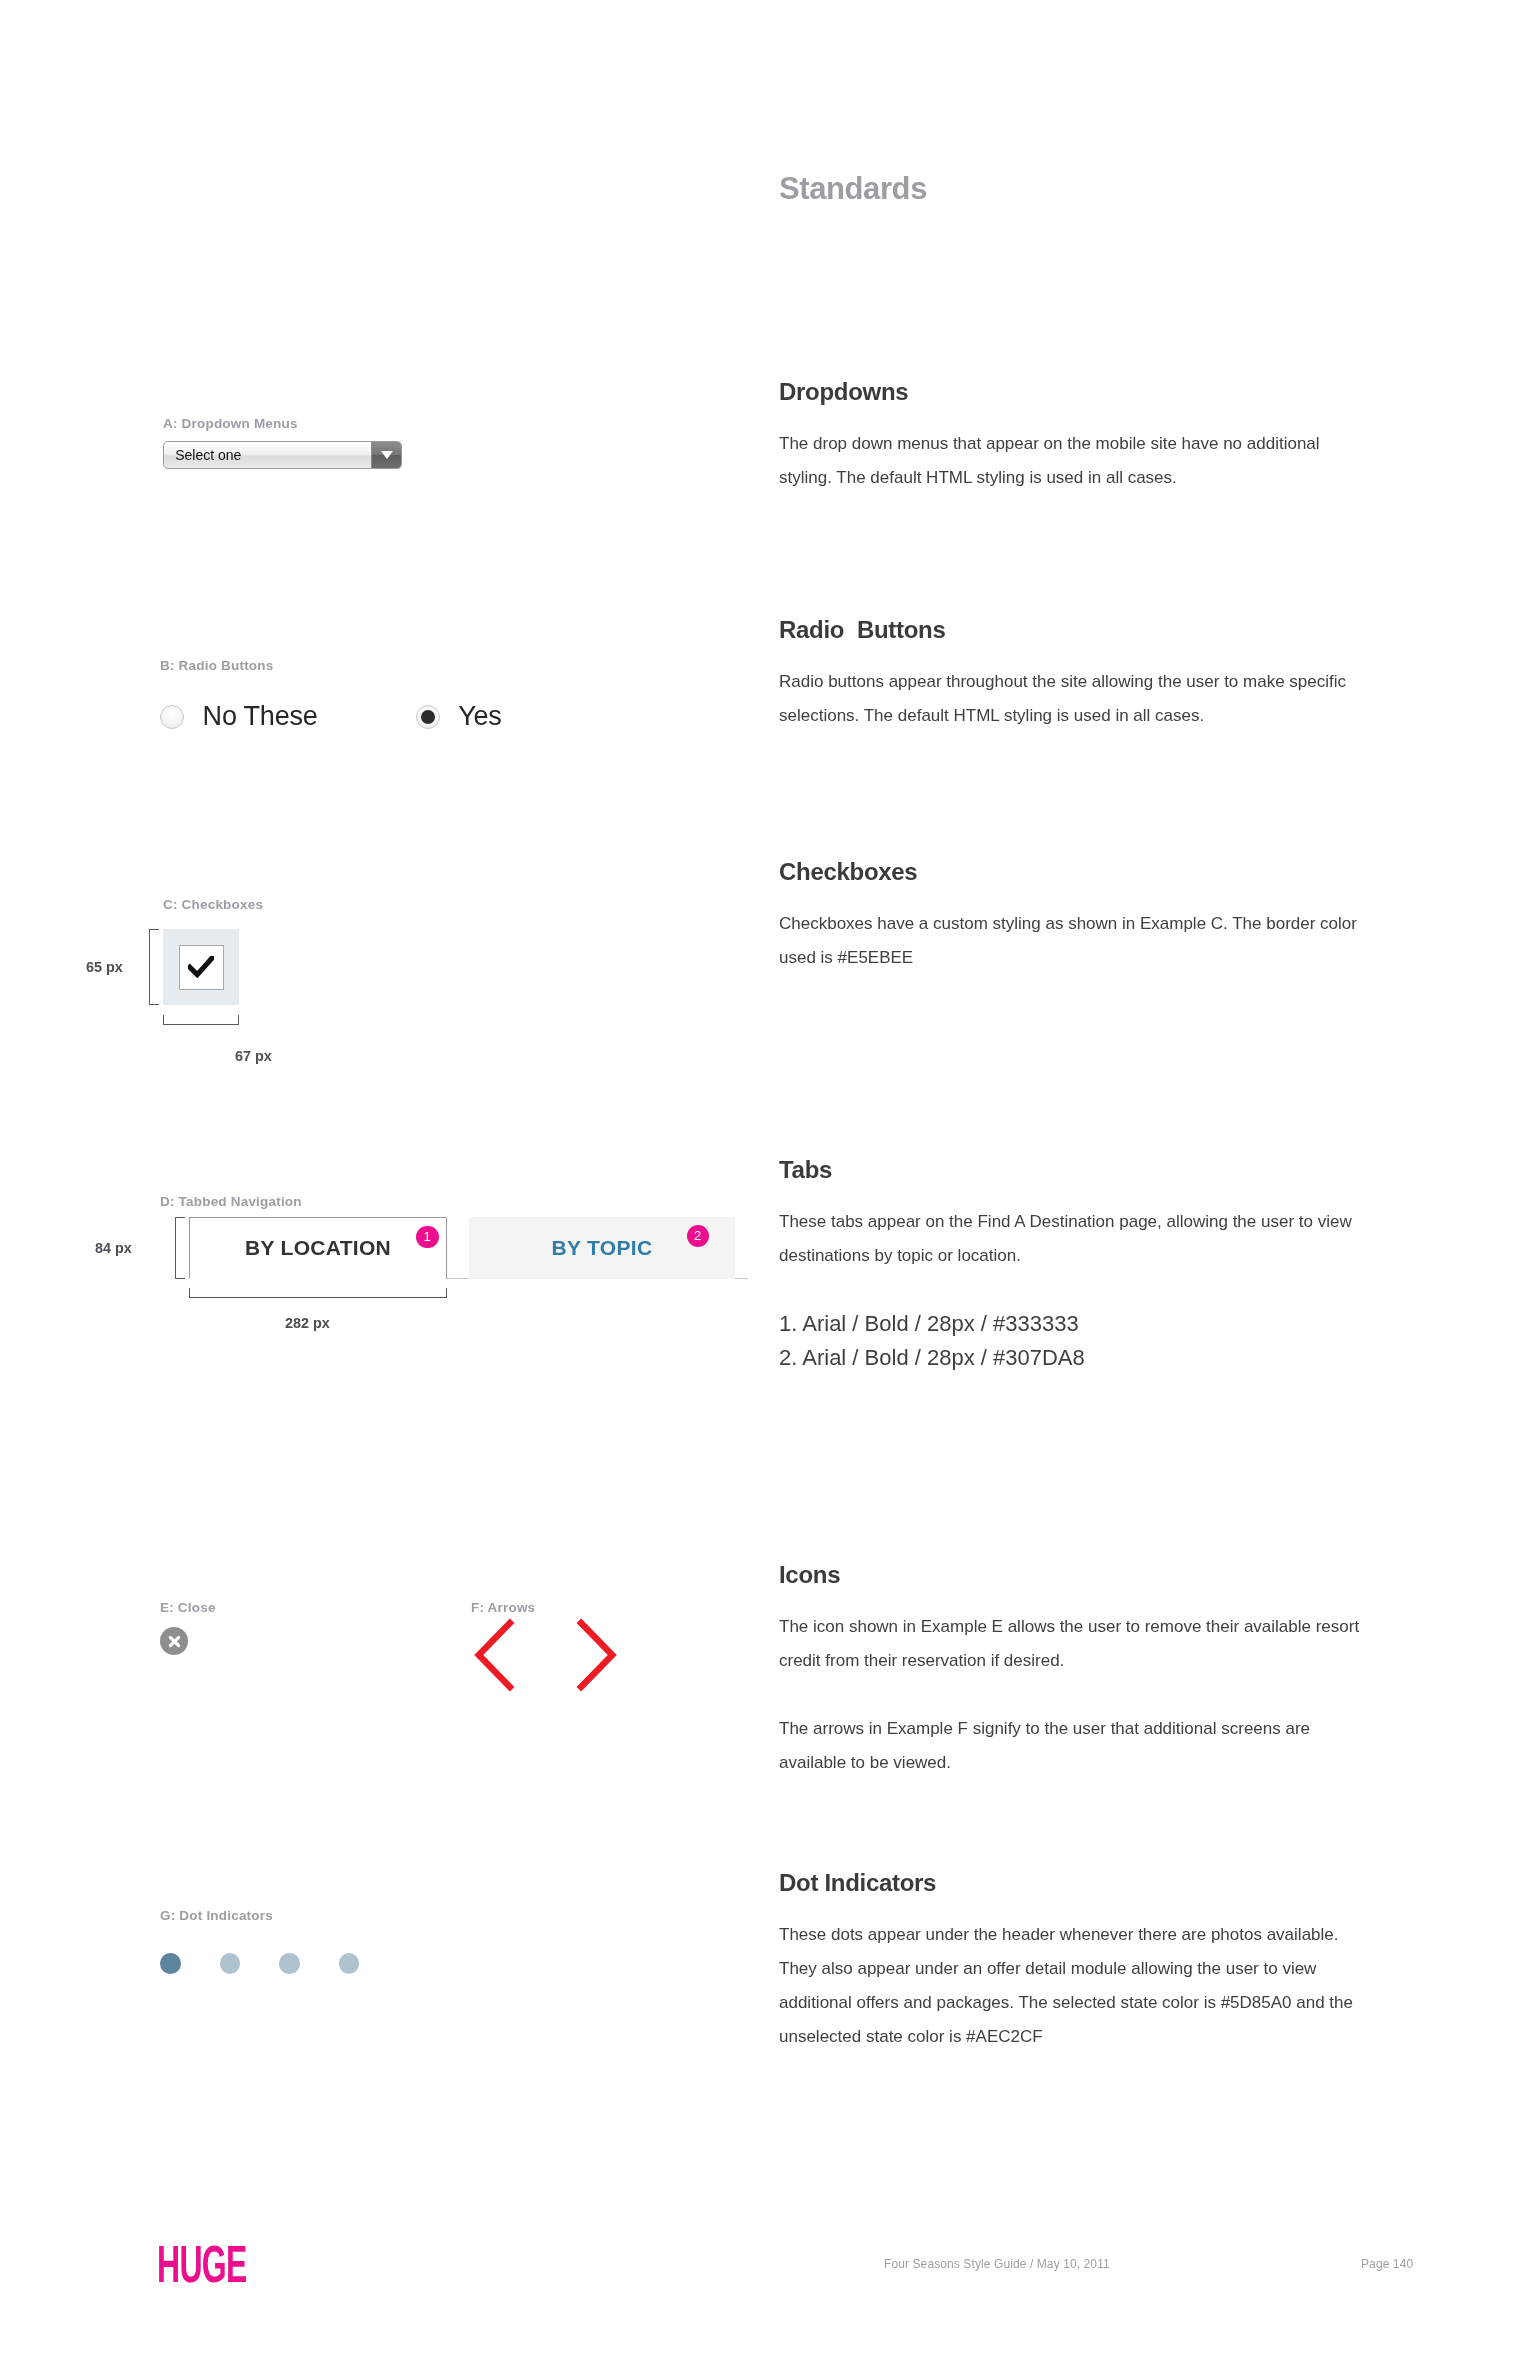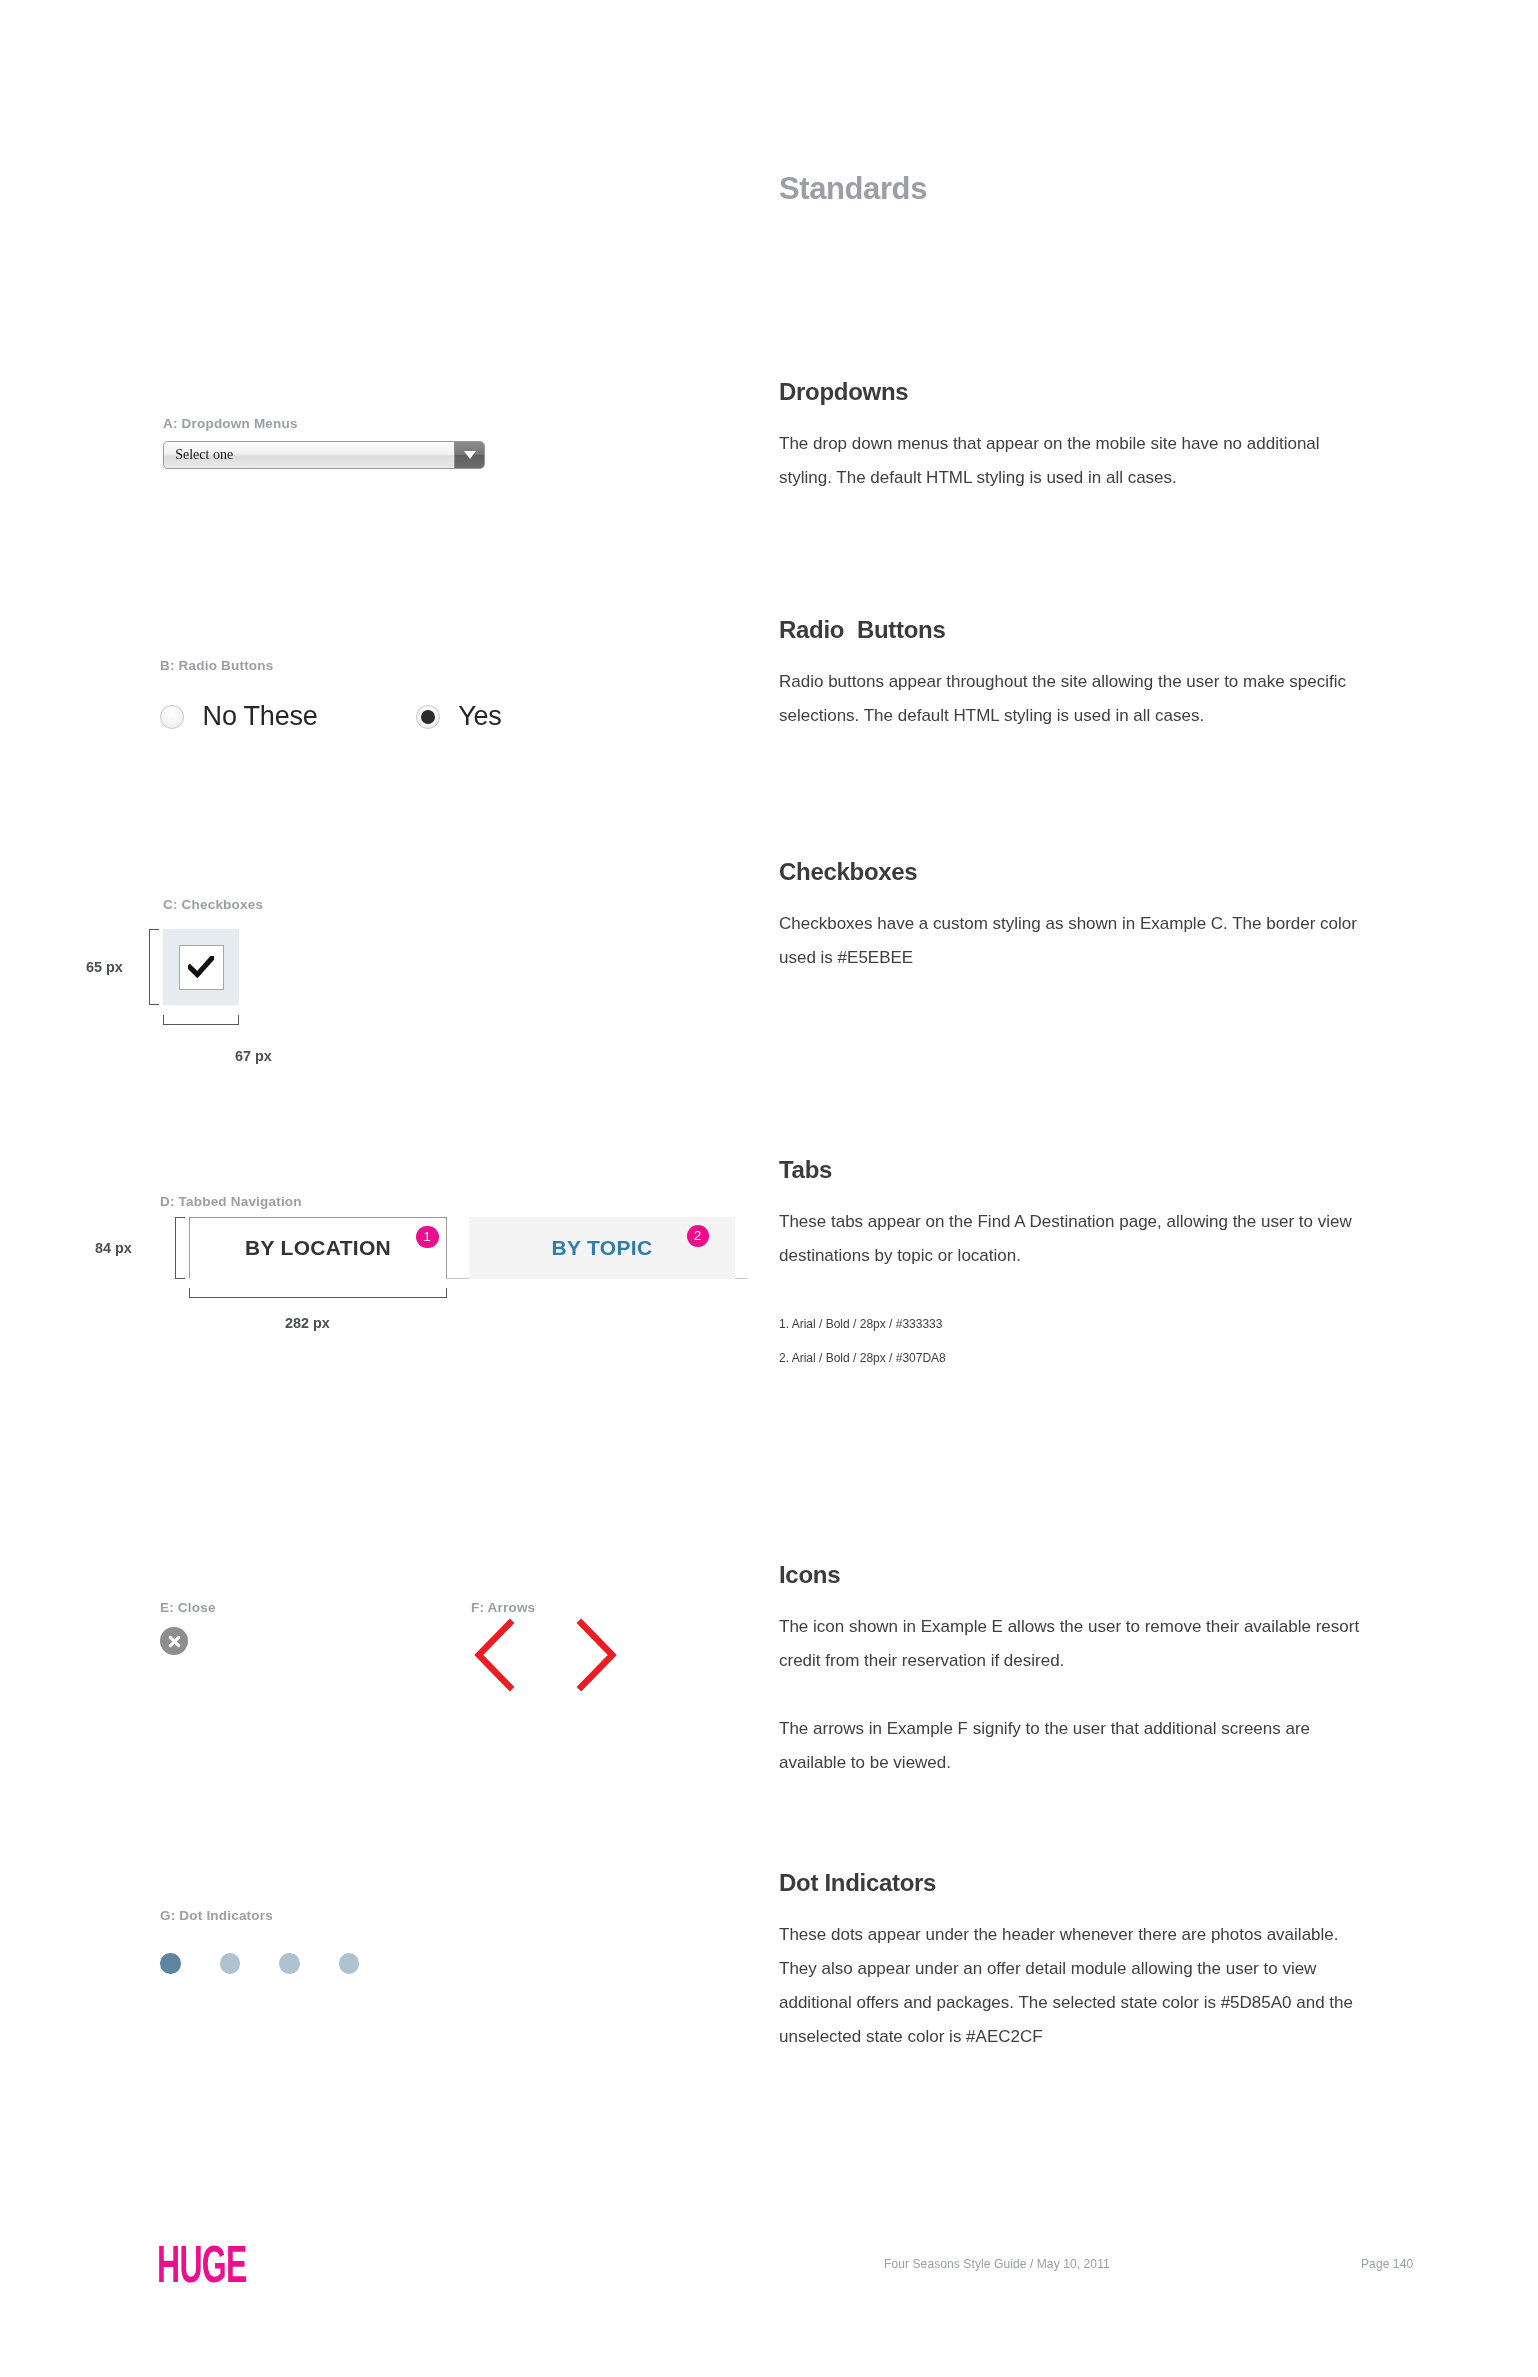--- a/index.html
+++ b/index.html
@@ -50,51 +50,50 @@
   }
   .sec-body {
     font-size: 17px;
     line-height: 34px;
     color: #3f3f3f;
     margin: 0;
     max-width: 583px;
   }
   .sec-body + .sec-body { margin-top: 34px; }
   .spec-list {
-    font-size: 12px;
+    font-size: 22px;
     line-height: 34px;
     color: #3f3f3f;
     margin: 34px 0 0 0;
   }
 
   
   .ex-label {
     position: absolute;
     font-size: 13.5px;
     font-weight: bold;
     color: #9b9ea4;
     letter-spacing: 0.2px;
     white-space: nowrap;
   }
 
   
   .dropdown {
     position: absolute;
     left: 163px;
     top: 441px;
-    width: 322px;
+    width: 239px;
     height: 28px;
     border: 0.9px solid #9a9a9a;
     border-radius: 4.7px;
     box-sizing: border-box;
     background: linear-gradient(to bottom, #fdfdfd 0%, #f2f2f2 45%, #dcdcdc 55%, #eaeaea 100%);
     display: flex;
     align-items: stretch;
     overflow: hidden;
-    font-family: Liberation Serif, serif;
   }
   .dropdown-value {
     flex: 1;
     display: flex;
     align-items: center;
     padding-left: 11.2px;
     font-size: 14px;
     color: #111;
   }
   .dropdown-arrow-btn {

